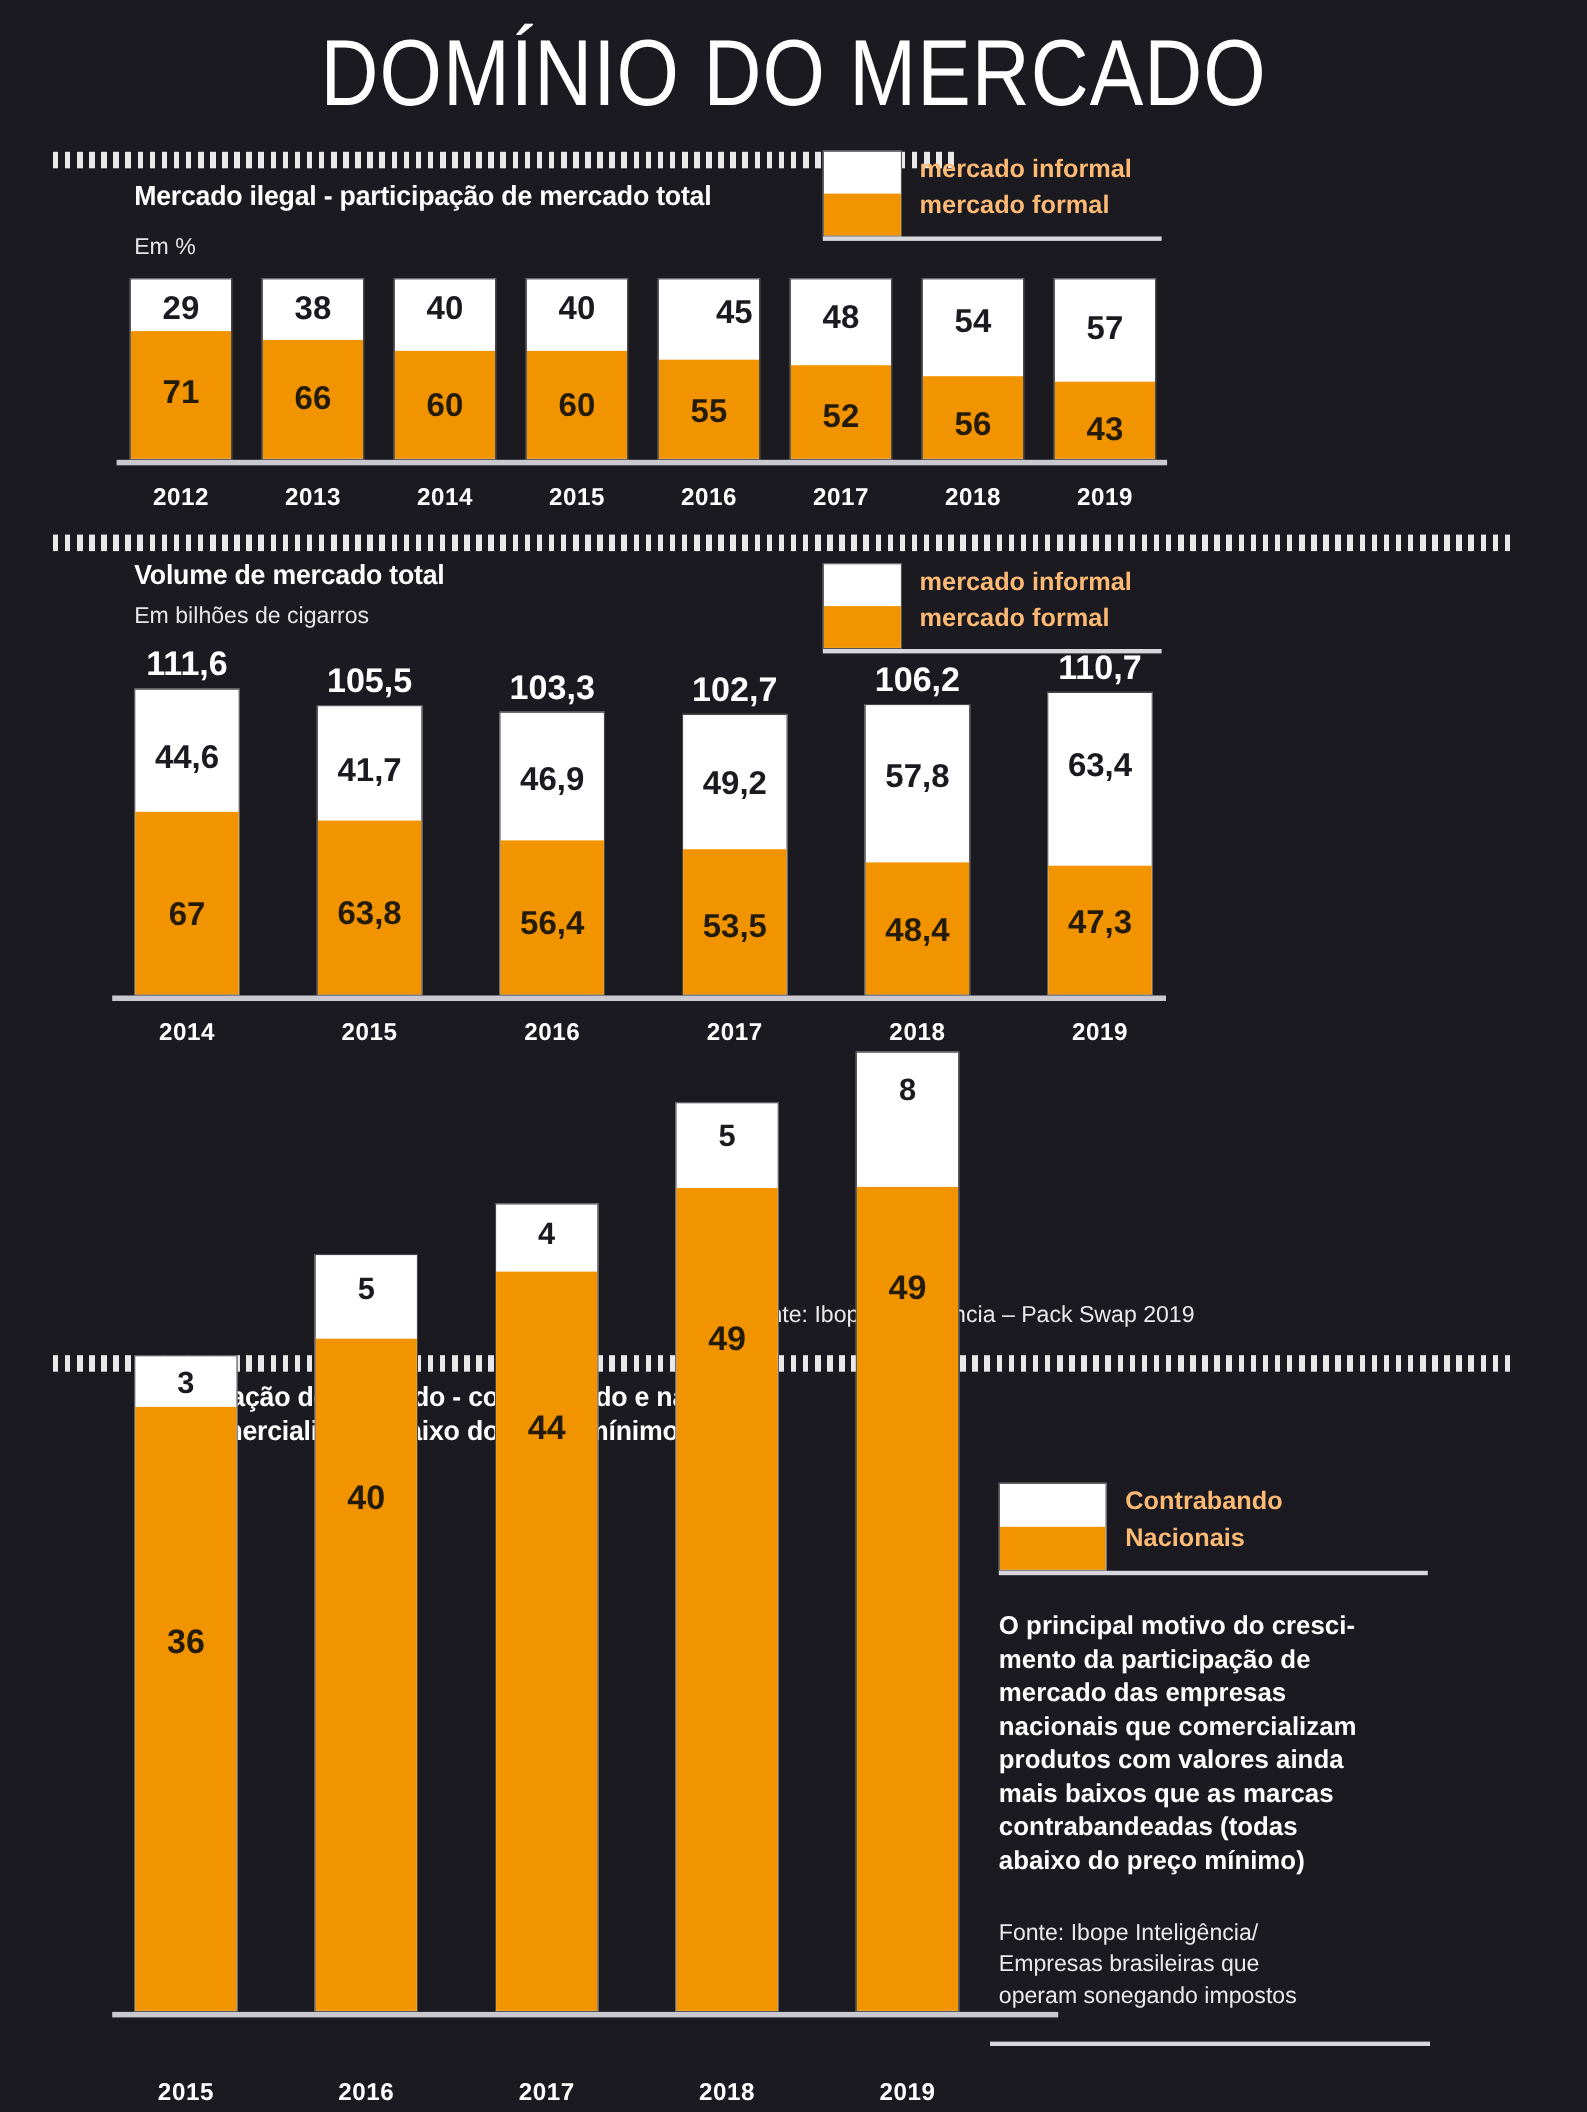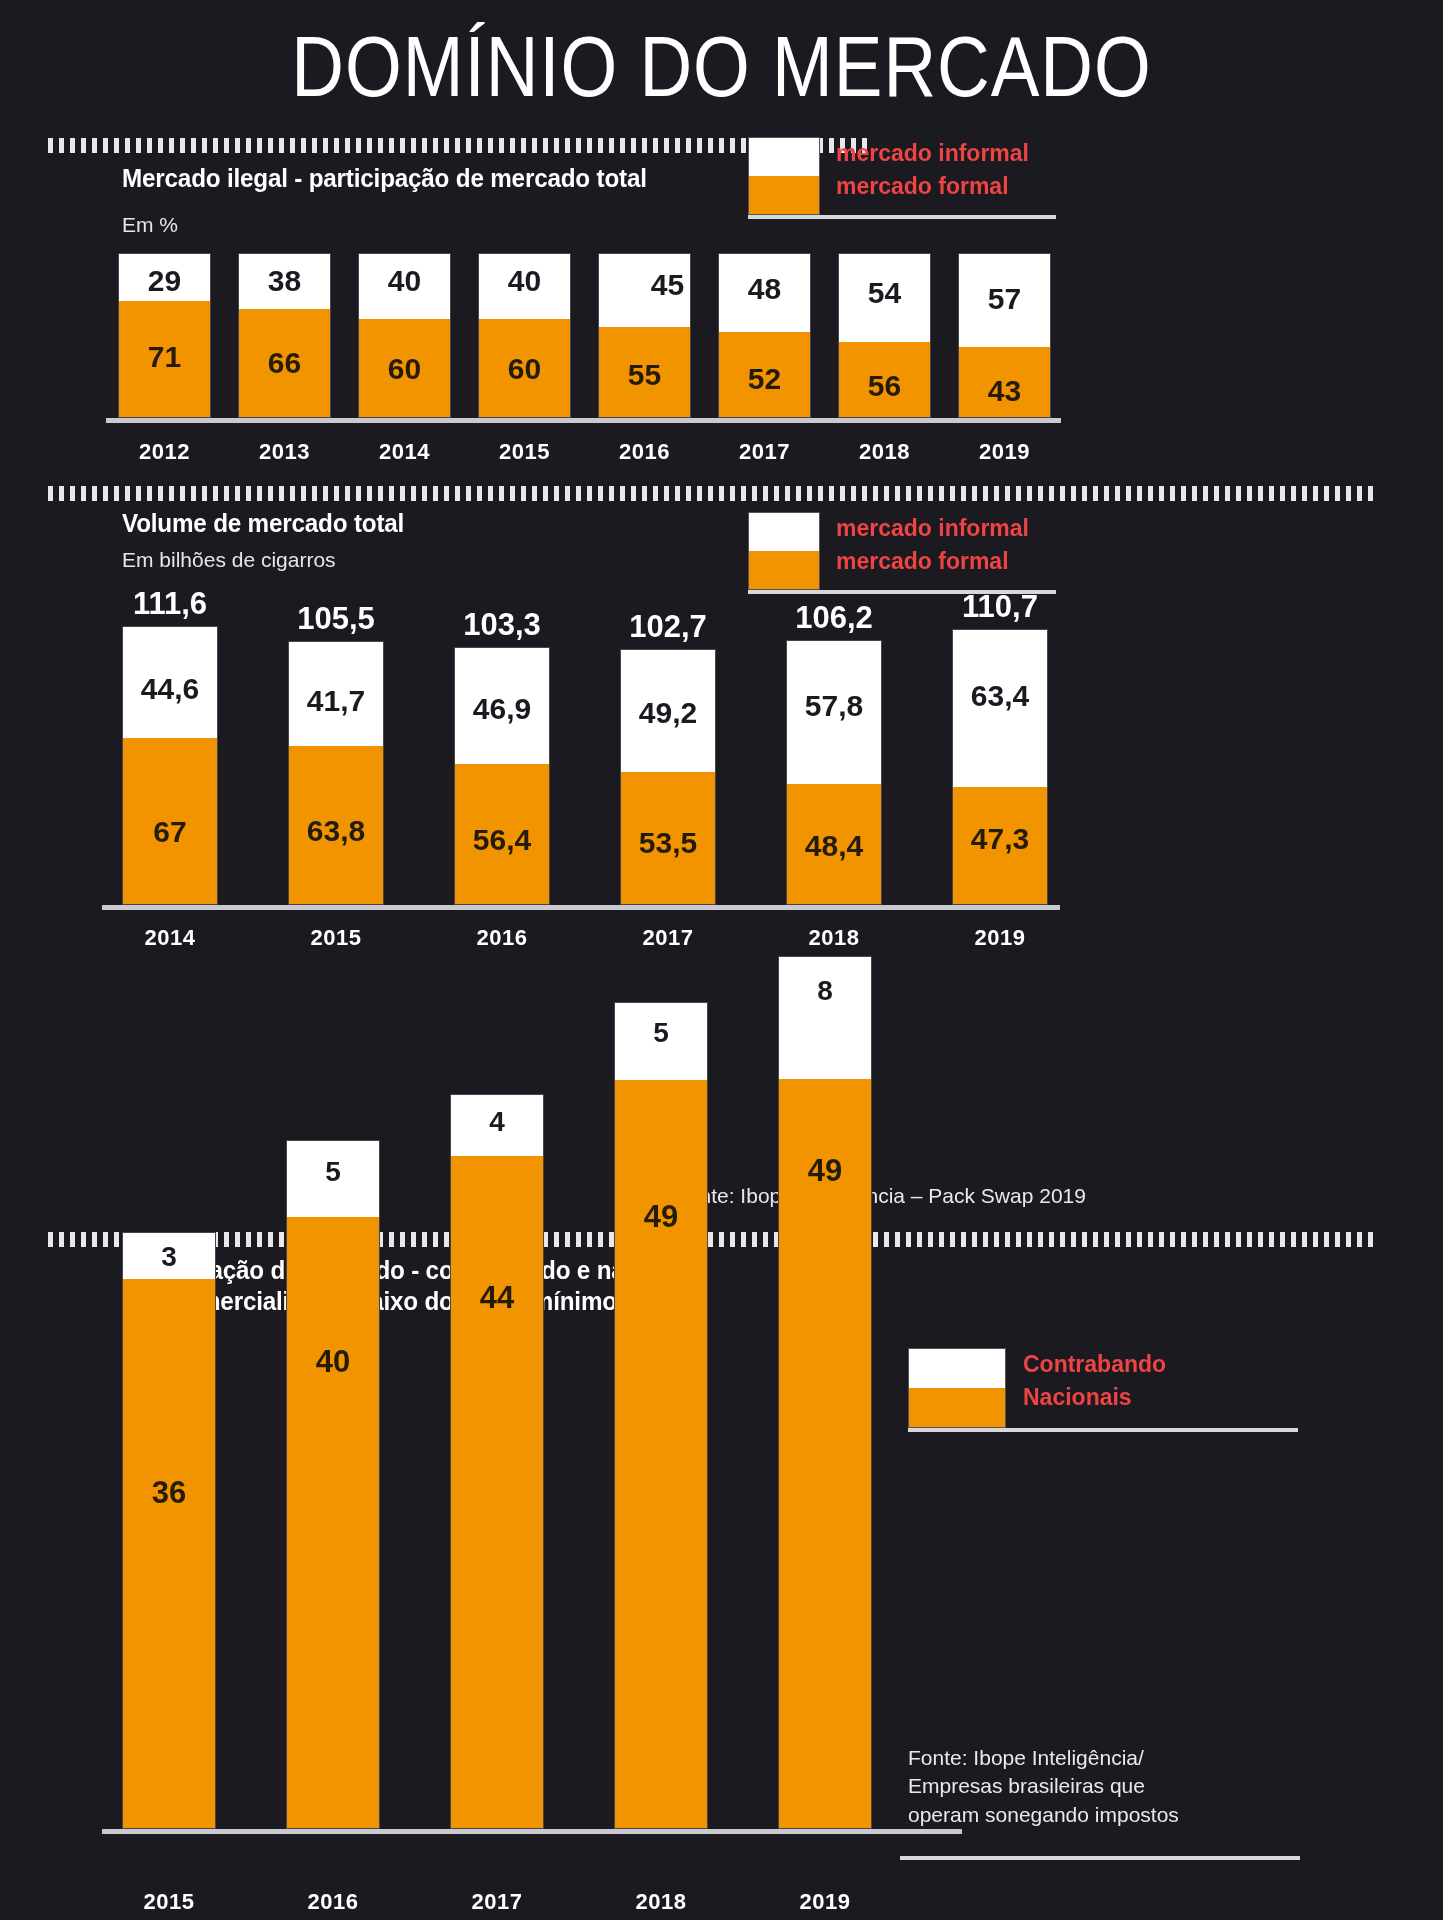--- a/index.html
+++ b/index.html
@@ -58,21 +58,21 @@
     width: 72px; height: 78px;
     background: #ffffff;
     border: 1px solid #55545a;
   }
   .legend-swatch .lower {
     position: absolute; left: 0; bottom: 0; width: 100%; height: 50%;
     background: #f29400;
   }
   .legend-labels {
     position: absolute; left: 88px; top: 0;
-    color: #ef4444; font-weight: bold; font-size: 23px; line-height: 1.42;
+    color: #fdba74; font-weight: bold; font-size: 23px; line-height: 1.42;
   }
   .legend-rule {
     position: absolute; left: 0; height: 4px; background: #d8d8dc;
   }
 
   
   .chart { position: absolute; }
   .baseline { position: absolute; height: 5px; background: #c9c9cf; }
 
   .bar-group { position: absolute; bottom: 0; }
@@ -303,20 +303,28 @@
     <div class="legend-swatch" style="width:98px; height:80px;">
       <div class="lower"></div>
     </div>
     <div class="legend-labels" style="left:115px;">
       <div>Contrabando</div>
       <div>Nacionais</div>
     </div>
     <div class="legend-rule" style="top:80px; width:390px;"></div>
   </div>
 
+  <div class="note" style="left:908px; top:1462px; width:400px;">O principal motivo do cresci-
+mento da participação de
+mercado das empresas
+nacionais que comercializam
+produtos com valores ainda
+mais baixos que as marcas
+contrabandeadas (todas
+abaixo do preço mínimo)</div>
 
   <div class="source" style="left:908px; top:1744px; width:400px; white-space:pre-line;">Fonte: Ibope Inteligência/
 Empresas brasileiras que
 operam sonegando impostos</div>
 
   <div class="legend-rule" style="position:absolute; left:900px; top:1856px; width:400px;"></div>
 
   <div class="chart" style="left:100px; top:1090px; width:800px; height:830px;">
     <div class="baseline" style="left:2px; bottom:86px; width:860px;"></div>
 

